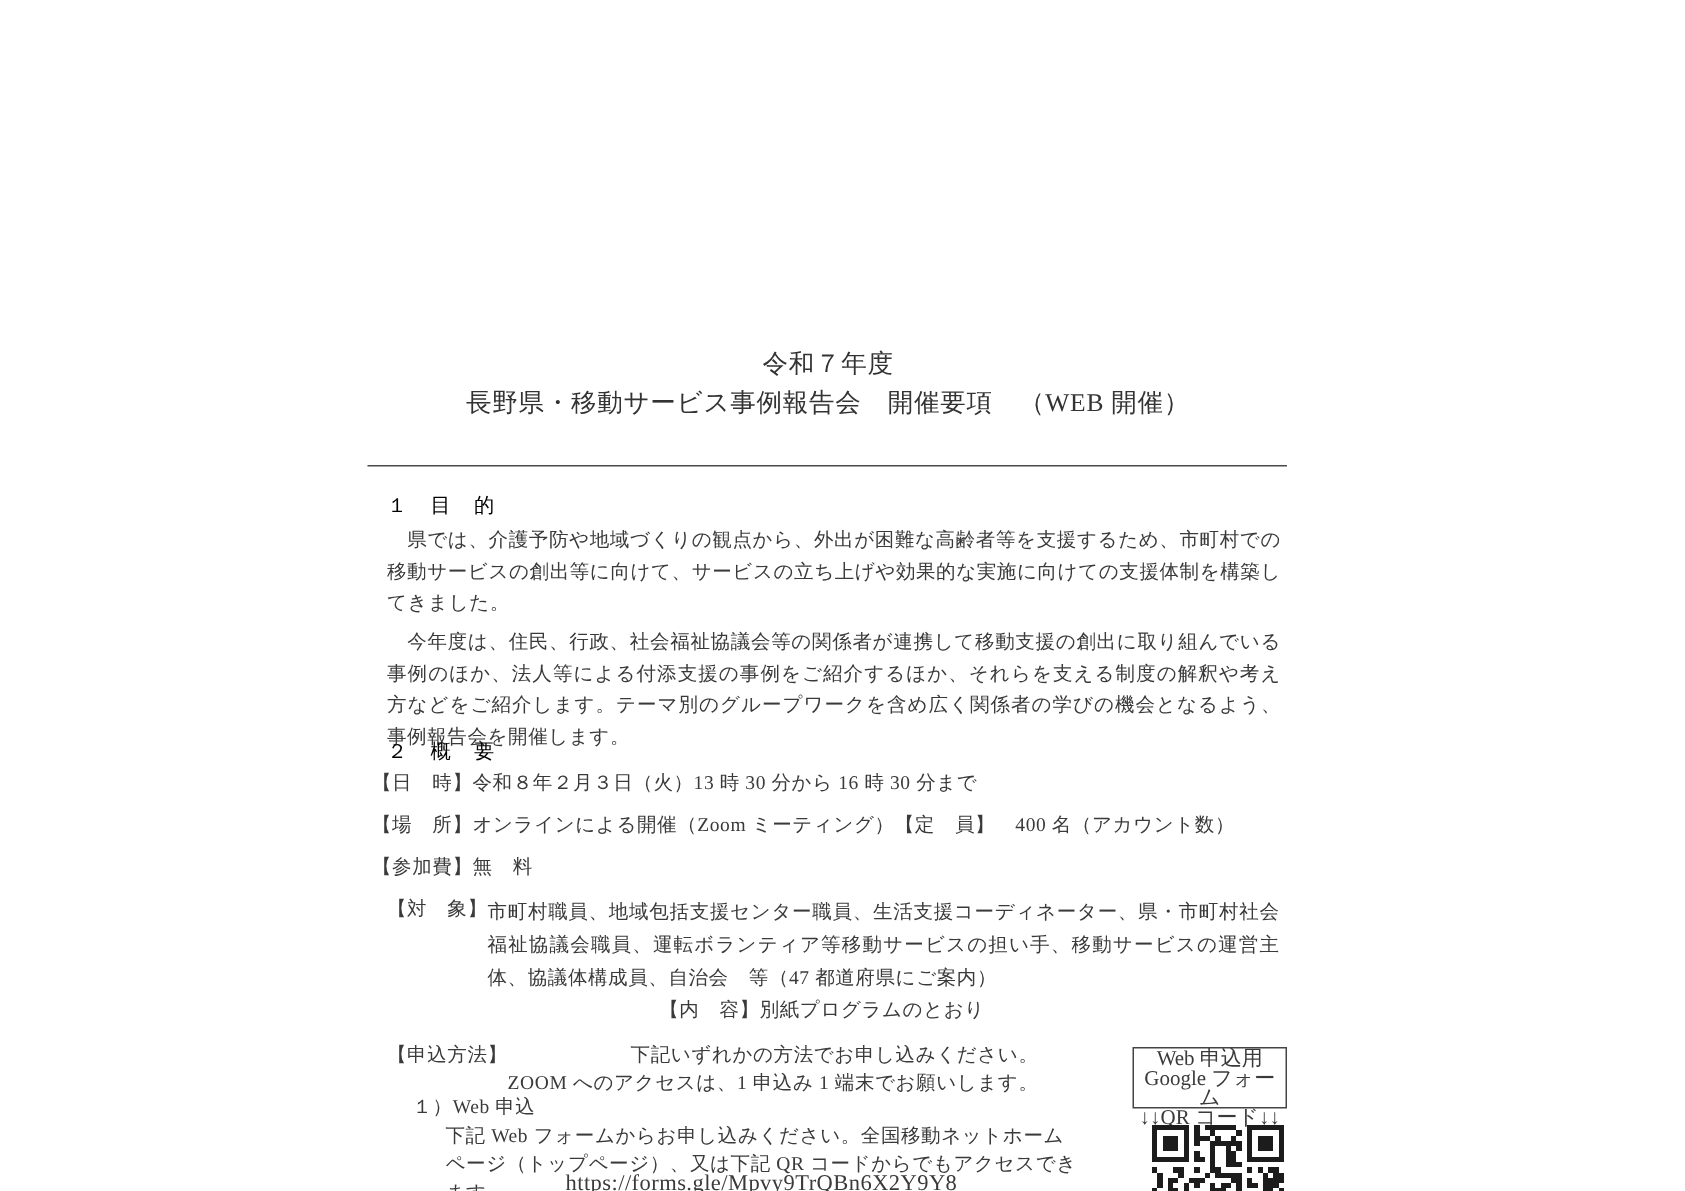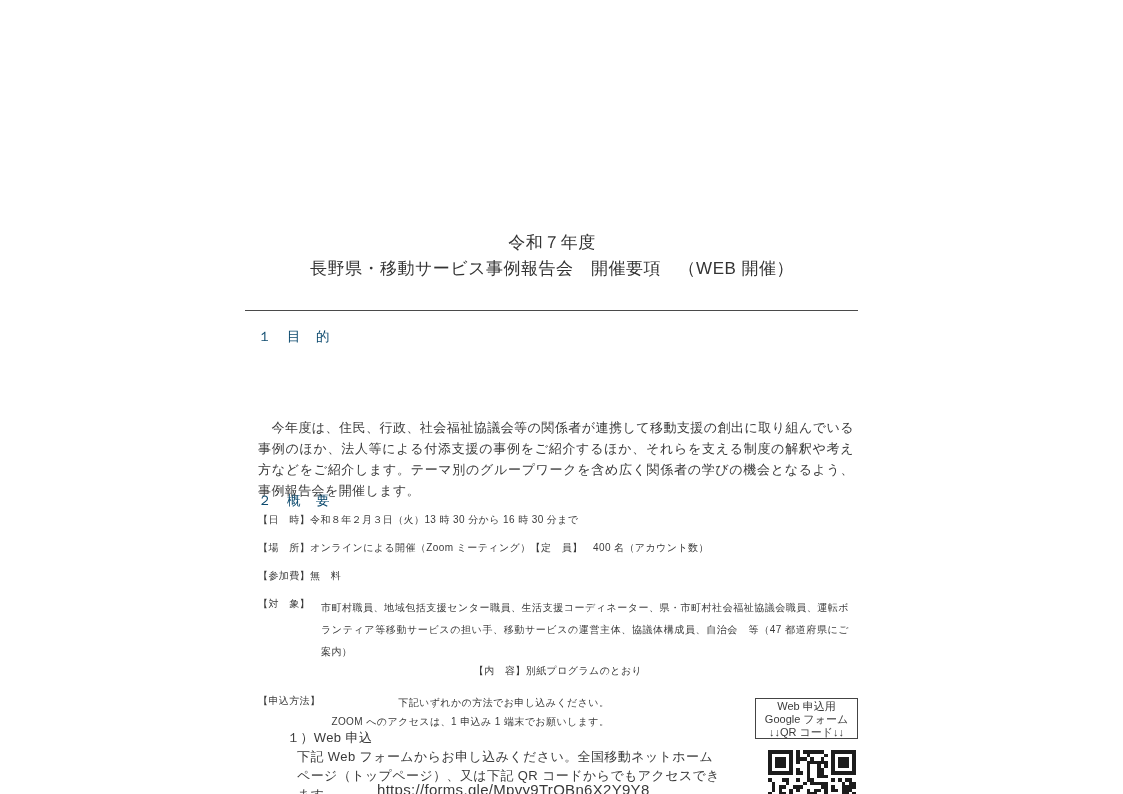--- a/index.html
+++ b/index.html
@@ -1,65 +1,66 @@
 <!DOCTYPE html>
 <html><head>
 <meta charset="utf-8">
 <style>
   html,body{margin:0;padding:0;background:#ffffff;}
   body{width:1123px;height:794px;overflow:hidden;}
   .page{
     position:relative;width:1123px;height:612px;background:#ffffff;
-    font-family:Liberation Sans, sans-serif;
+    font-family:Liberation Serif, serif;
     color:#3a3a3a;
   }
   .abs{position:absolute;}
   .title-block{
     top:230px;left:245px;width:614px;text-align:center;
     font-size:17px;line-height:26px;letter-spacing:0.5px;color:#333;
   }
   .rule{top:310px;left:245px;width:613px;height:1px;background:#4a4a4a;}
-  .sec-heading{font-size:13.5px;letter-spacing:1px;color:#0c4a6e;}
+  .sec-heading{font-size:13.5px;letter-spacing:1px;color:#000000;}
   .para{
     font-size:13px;line-height:21px;letter-spacing:0.4px;
     left:258px;width:596px;margin:0;text-align:justify;
   }
-  .bline{font-size:10px;letter-spacing:0.4px;left:258px;width:600px;white-space:nowrap;}
-  .brow{left:258px;display:flex;align-items:flex-start;font-size:10px;letter-spacing:0.4px;}
+  .bline{font-size:13px;letter-spacing:0.4px;left:248px;width:600px;white-space:nowrap;}
+  .brow{left:258px;display:flex;align-items:flex-start;font-size:13px;letter-spacing:0.4px;}
   .brow .lbl{white-space:nowrap;flex:0 0 auto;}
-  .brow .txt{flex:0 1 auto;margin-left:11px;}
+  .brow .txt{flex:0 1 auto;}
   .target-row .txt{width:528px;line-height:22px;text-align:justify;}
   .apply-row .txt{line-height:18.5px;}
   .web-heading{left:275px;font-size:13px;letter-spacing:0.4px;}
   .web-lines{left:297px;font-size:13px;line-height:19px;letter-spacing:0.4px;width:430px;}
   .url-line{
     left:377px;top:781px;font-size:15px;letter-spacing:0.3px;color:#3a3a3a;
   }
   .qr-note{
     top:698px;left:755px;width:103px;height:41px;
     border:1px solid #444;box-sizing:border-box;
-    text-align:center;font-size:11px;line-height:13px;
+    text-align:center;font-size:14px;line-height:13px;
     padding-top:1px;color:#3a3a3a;
   }
   .qr-svg{top:750px;left:768px;width:88px;height:88px;}
 </style>
 </head>
 <body>
 
 <div class="page">
 
   <div class="abs title-block">
     <div>令和７年度</div>
     <div>長野県・移動サービス事例報告会　開催要項　（WEB 開催）</div>
   </div>
 
   <div class="abs rule"></div>
 
   <div class="abs sec-heading" style="top:328px;left:258px;">１　目　的</div>
 
+  <p class="abs para" style="top:349px;">　県では、介護予防や地域づくりの観点から、外出が困難な高齢者等を支援するため、市町村での移動サービスの創出等に向けて、サービスの立ち上げや効果的な実施に向けての支援体制を構築してきました。</p>
 
   <p class="abs para" style="top:405px;margin-top:12px;">　今年度は、住民、行政、社会福祉協議会等の関係者が連携して移動支援の創出に取り組んでいる事例のほか、法人等による付添支援の事例をご紹介するほか、それらを支える制度の解釈や考え方などをご紹介します。テーマ別のグループワークを含め広く関係者の学びの機会となるよう、事例報告会を開催します。</p>
 
   <div class="abs sec-heading" style="top:492px;left:258px;">２　概　要</div>
 
   <div class="abs bline" style="top:513px;">【日　時】令和８年２月３日（火）13 時 30 分から 16 時 30 分まで</div>
 
   <div class="abs bline" style="top:541px;">【場　所】オンラインによる開催（Zoom ミーティング）【定　員】　400 名（アカウント数）</div>
 
   <div class="abs bline" style="top:569px;">【参加費】無　料</div>
@@ -72,21 +73,21 @@
   <div class="abs bline" style="top:664px;text-align:center;">【内　容】別紙プログラムのとおり</div>
 
   <div class="abs brow apply-row" style="top:694px;text-align:right;">
     <span class="lbl">【申込方法】</span>
     <span class="txt">
       <span>下記いずれかの方法でお申し込みください。</span><br>
       <span>ZOOM へのアクセスは、1 申込み 1 端末でお願いします。</span>
     </span>
   </div>
 
-  <div class="abs web-heading" style="top:729px;margin-left:12px;">１）Web 申込</div>
+  <div class="abs web-heading" style="top:729px;">１）Web 申込</div>
 
   <div class="abs web-lines" style="top:747px;">
     <div>下記 Web フォームからお申し込みください。全国移動ネットホーム</div>
     <div>ページ（トップページ）、又は下記 QR コードからでもアクセスできます。</div>
   </div>
 
   <div class="abs url-line">https://forms.gle/Mpvy9TrQBn6X2Y9Y8</div>
 
   <div class="abs qr-note">
     <div>Web 申込用</div>

